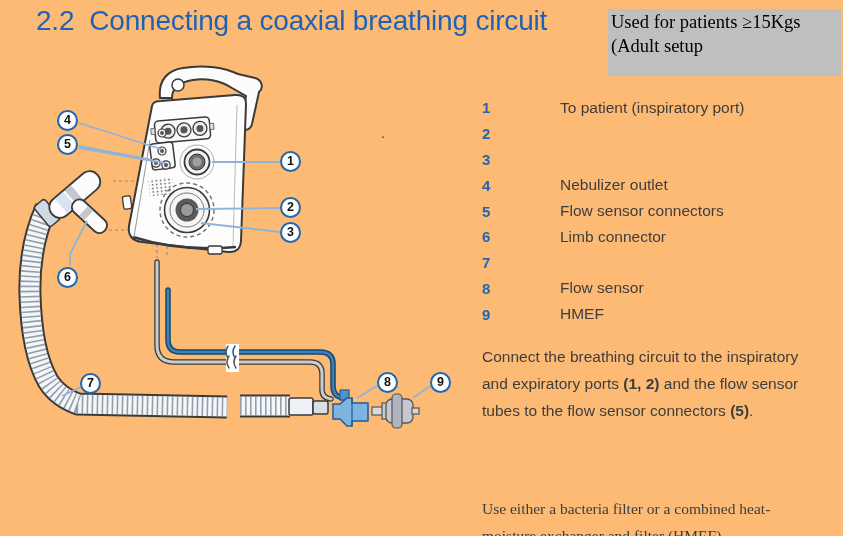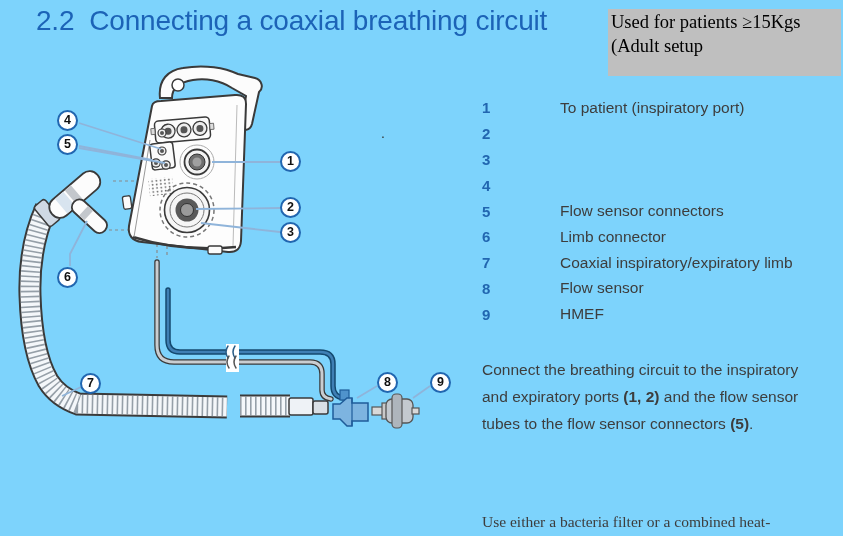--- a/index.html
+++ b/index.html
@@ -1,29 +1,29 @@
 <!DOCTYPE html>
 <html><head>
 <meta charset="utf-8">
 <style>
   html,body{margin:0;padding:0;background:#fff;}
-  .page{position:relative;width:843px;height:536px;background:#7dd3fc;overflow:hidden;
+  .page{position:relative;width:843px;height:536px;background:#fdba74;overflow:hidden;
         font-family:"Liberation Sans",sans-serif;color:#3d3d3d;}
   
   .title{position:absolute;left:36px;top:5px;display:flex;gap:15px;
          font-size:28px;font-weight:400;color:#1c63b7;letter-spacing:-0.2px;}
   .note-box{position:absolute;left:608px;top:9px;width:233px;height:67px;
             background:#bfbfbf;font-family:"Liberation Serif",serif;
             font-size:18.5px;line-height:24px;color:#000;padding:1px 0 0 3px;box-sizing:border-box;}
   
   .legend{position:absolute;left:482px;top:95px;width:350px;}
   .legend-row{display:flex;height:25.8px;align-items:center;font-size:15.5px;}
   .legend-num{width:31px;flex:0 0 31px;color:#2166b0;font-weight:bold;font-size:15px;}
   .legend-label{color:#3d3d3d;margin-left:47px;}
-  .para{position:absolute;left:482px;width:322px;font-size:15.5px;line-height:26.8px;color:#3d3d3d;margin-top:13px;}
+  .para{position:absolute;left:482px;width:322px;font-size:15.5px;line-height:26.8px;color:#3d3d3d;}
   .para-1{top:344px;}
   .para-2{top:496px;font-family:Liberation Serif, serif;}
   .seg-bold{font-weight:bold;}
   
   .diagram-svg{position:absolute;left:0;top:60px;}
   .callout{position:absolute;width:21px;height:21px;border:2px solid #2166b0;border-radius:50%;
            background:#fff;box-sizing:border-box;display:flex;align-items:center;justify-content:center;
            font-size:12.5px;font-weight:bold;color:#111;line-height:1;}
   .stray-mark{position:absolute;left:381px;top:125px;font-size:14px;color:#333;}
 </style>
@@ -192,32 +192,32 @@
       <span class="legend-label">To patient (inspiratory port)</span>
     </div>
     <div class="legend-row">
       <span class="legend-num">2</span>
     </div>
     <div class="legend-row">
       <span class="legend-num">3</span>
     </div>
     <div class="legend-row">
       <span class="legend-num">4</span>
+      <span class="legend-label">Nebulizer outlet</span>
     </div>
     <div class="legend-row">
       <span class="legend-num">5</span>
       <span class="legend-label">Flow sensor connectors</span>
     </div>
     <div class="legend-row">
       <span class="legend-num">6</span>
       <span class="legend-label">Limb connector</span>
     </div>
     <div class="legend-row">
       <span class="legend-num">7</span>
-      <span class="legend-label">Coaxial inspiratory/expiratory limb</span>
     </div>
     <div class="legend-row">
       <span class="legend-num">8</span>
       <span class="legend-label">Flow sensor</span>
     </div>
     <div class="legend-row">
       <span class="legend-num">9</span>
       <span class="legend-label">HMEF</span>
     </div>
   </div>

